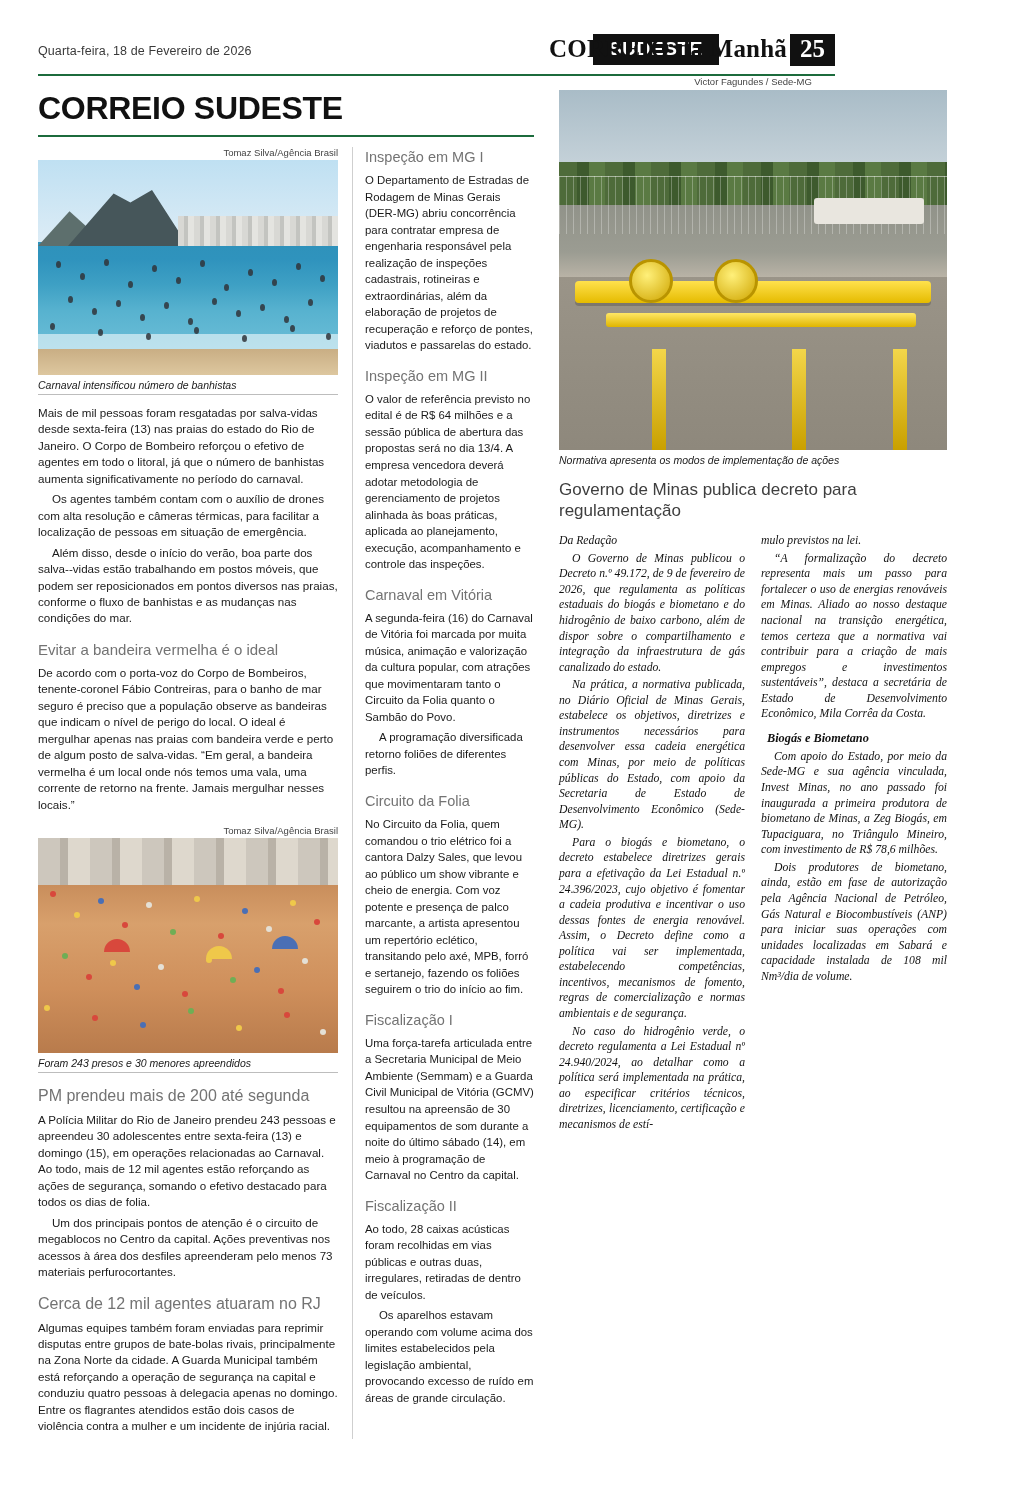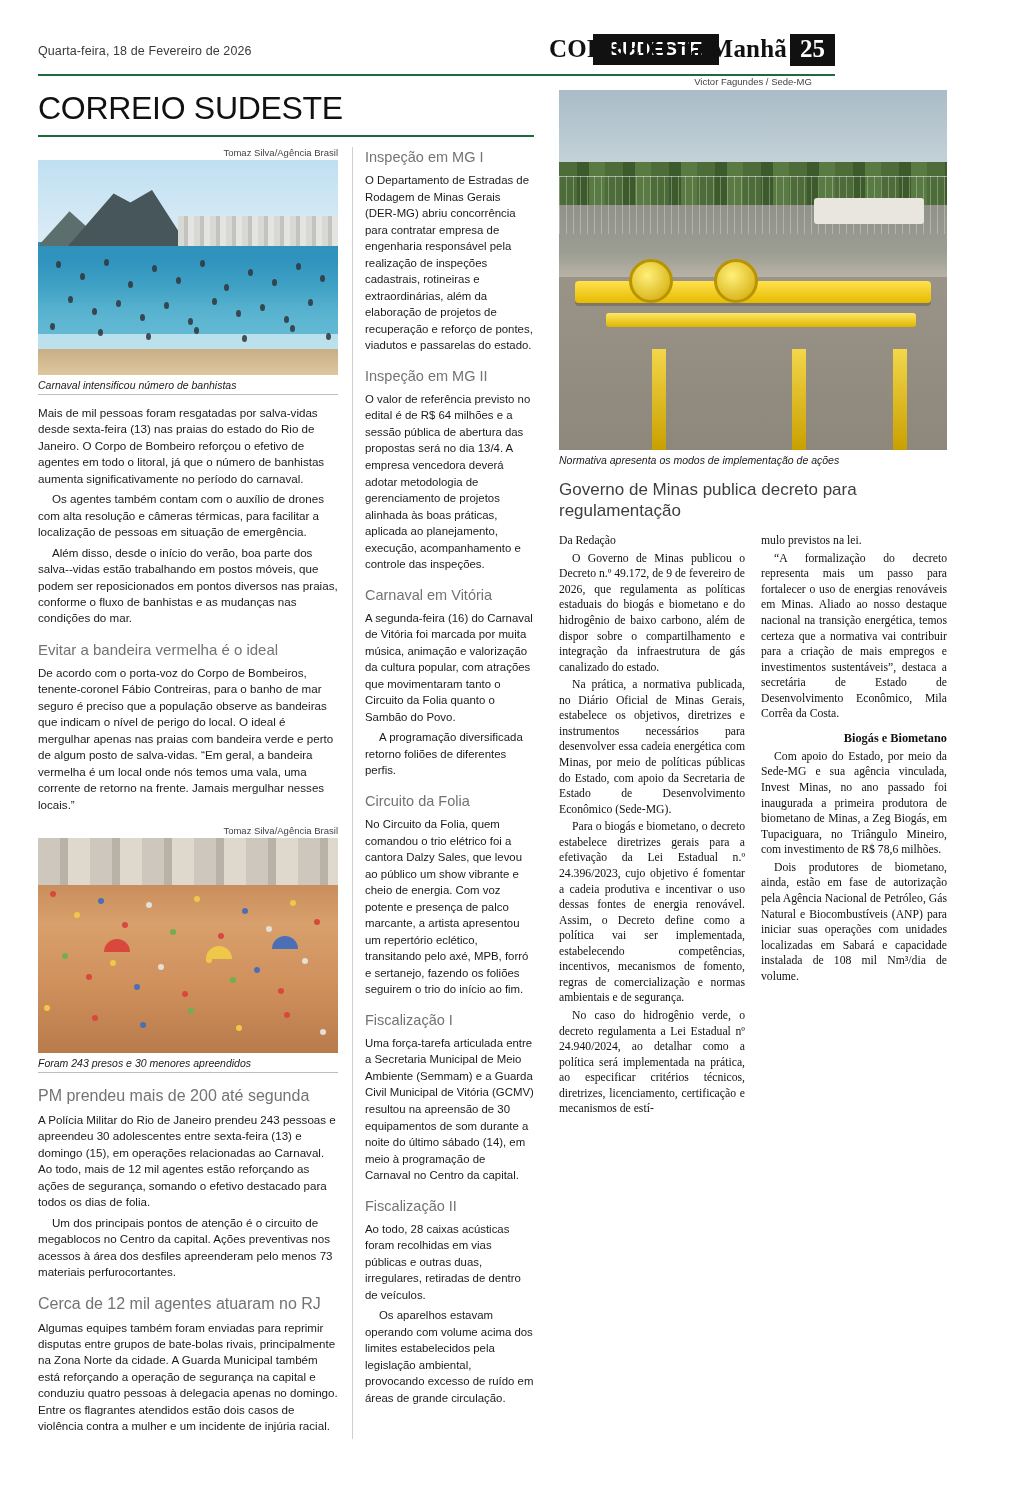--- a/index.html
+++ b/index.html
@@ -40,21 +40,21 @@
   
   .body-wrap { display:flex; gap:0; margin-top:0; }
   .left-col { width:556px; padding-right:16px; }
   .right-col { width:400px; }
 
   
   .vdiv { width:1px; background:#1c6b3c; margin:10px 9px 0 0; }
 
   
   h1.correio {
-    font-size:32px; font-weight:400; letter-spacing:-.3px;
+    font-size:32px; font-weight:700; letter-spacing:-.3px;
     margin:14px 0 8px 0; color:#111;
   }
   .green-line { border-top:2px solid #1c6b3c; margin-bottom:10px; }
 
   .left-inner { display:flex; gap:14px; }
   .lc-a { width:300px; }
   .lc-b { width:182px; border-left:1px solid #cfcfcf; padding-left:12px; }
 
   .credit {
     font-size:9.5px; color:#444; text-align:right; margin-bottom:2px;
@@ -181,30 +181,30 @@
   h1.big {
     font-size:41px; line-height:1.03; font-weight:700;
     margin:12px 0 12px 0; letter-spacing:-.8px; color:#111;
   }
   .deck {
     font-size:17px; line-height:1.24; color:#3e3e3e; font-weight:400;
     margin:0 0 12px 0;
   }
   .byline { font-family:"Liberation Serif", serif; font-size:11px; color:#222; margin:0 0 5px 0; }
   .rc-cols { display:flex; gap:16px; }
-  .rc-col { width:186px; }
+  .rc-col { width:186px;font-style:italic; }
   .rc-col p {
     font-family:"Liberation Serif", serif;
     font-size:11.7px; line-height:1.33; text-align:justify;
     margin:0 0 2px 0; color:#111;
   }
   .rc-col p.ind { text-indent:13px; }
   .rc-col h4 {
     font-family:"Liberation Serif", serif;
-    font-size:12.3px; font-weight:700; margin:9px 0 3px 6px;text-align:right;
+    font-size:12.3px; font-weight:700; margin:9px 0 3px 6px;
   }
 </style>
 </head>
 <body>
 
 <div class="page">
 
   <div class="masthead">
     <div class="date">Quarta-feira, 18 de Fevereiro de 2026</div>
     <div class="section-tag">SUDESTE</div>

